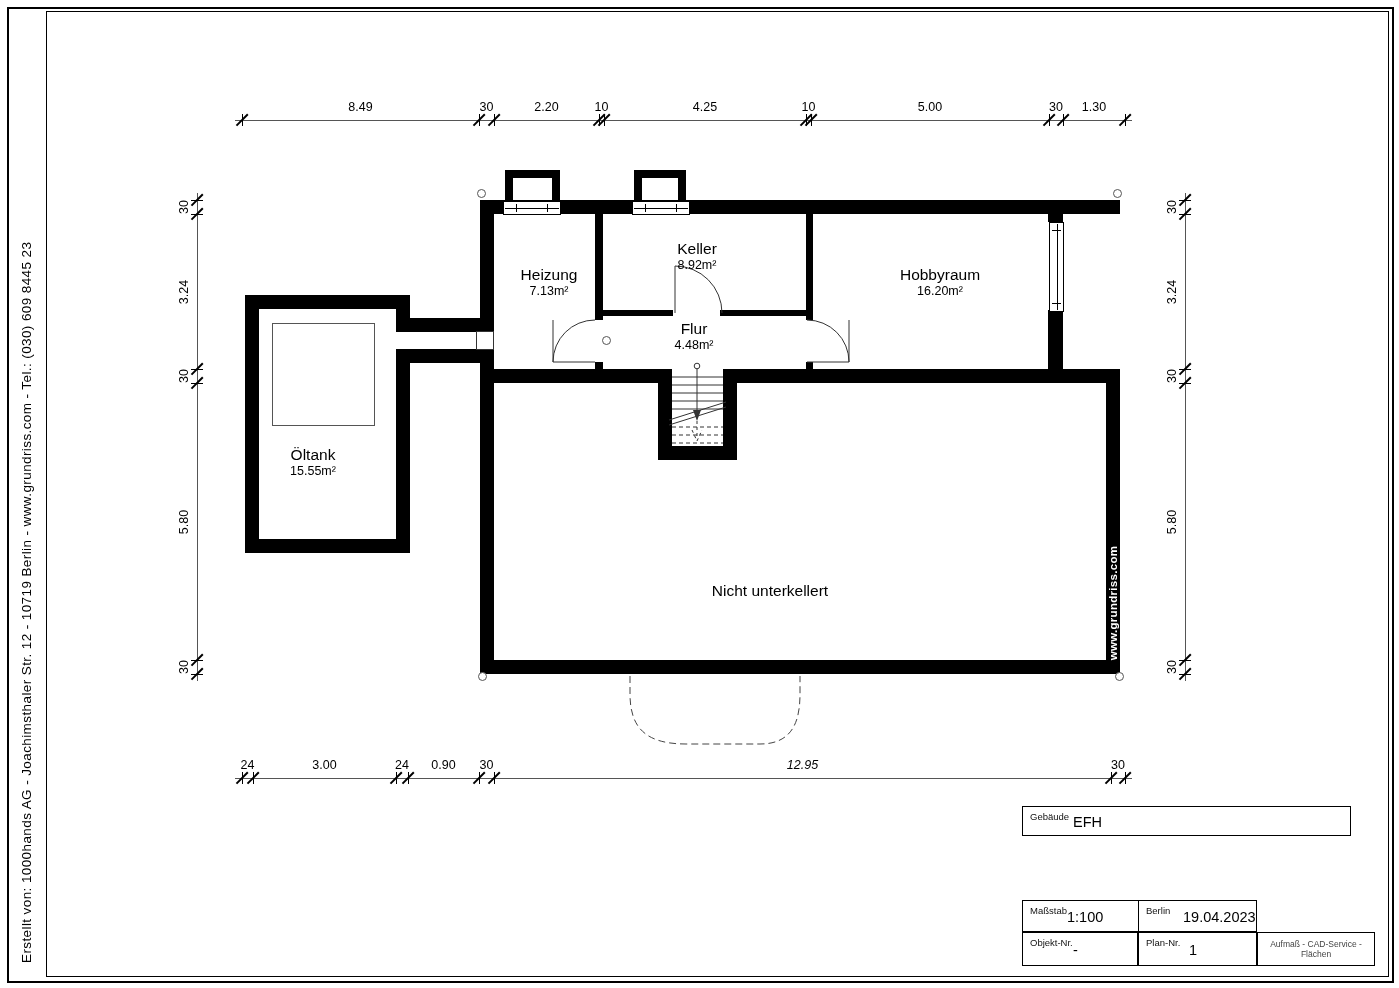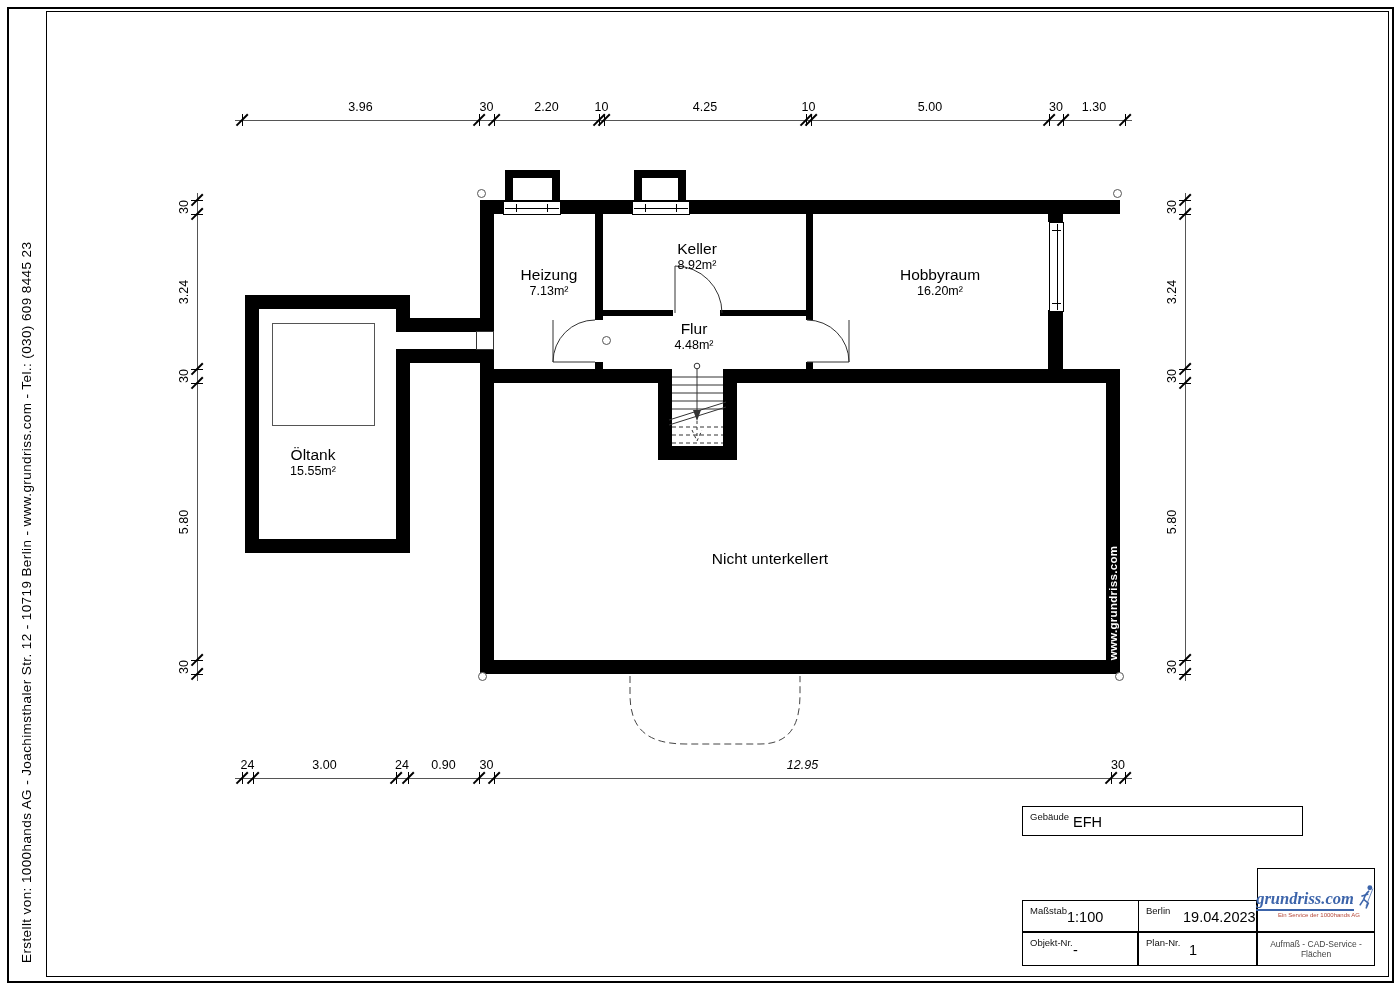--- a/index.html
+++ b/index.html
@@ -139,63 +139,45 @@
     <span class="room-area">16.20m²</span>
   </div>
   <div class="room-label" style="left:694px;top:320px">
     <span class="room-name">Flur</span>
     <span class="room-area">4.48m²</span>
   </div>
   <div class="room-label" style="left:313px;top:446px">
     <span class="room-name">Öltank</span>
     <span class="room-area">15.55m²</span>
   </div>
-  <div class="room-label" style="left:770px;top:550px">
+  <div class="room-label" style="left:770px;top:582px">
     <span class="room-name">Nicht unterkellert</span>
   </div>
 
   <div class="watermark">www.grundriss.com</div>
 
-  <div class="tb-cell" style="left:1022px;top:806px;width:281px;height:30px">
+  <div class="tb-cell" style="left:1022px;top:806px;width:329px;height:30px">
     <span class="tb-label">Gebäude</span>
     <span class="tb-value" style="left:50px;bottom:5px">EFH</span>
   </div>
   <div class="tb-cell" style="left:1022px;top:900px;width:120px;height:32px">
     <span class="tb-label">Maßstab</span>
     <span class="tb-value" style="left:44px;bottom:6px">1:100</span>
   </div>
   <div class="tb-cell" style="left:1138px;top:900px;width:119px;height:32px">
     <span class="tb-label">Berlin</span>
     <span class="tb-value" style="left:44px;bottom:6px">19.04.2023</span>
   </div>
   <div class="tb-cell" style="left:1022px;top:932px;width:116px;height:34px">
     <span class="tb-label">Objekt-Nr.</span>
     <span class="tb-value" style="left:50px;bottom:7px">-</span>
   </div>
   <div class="tb-cell" style="left:1138px;top:932px;width:119px;height:34px">
     <span class="tb-label">Plan-Nr.</span>
     <span class="tb-value" style="left:50px;bottom:7px">1</span>
-  </div>
-  <div class="tb-cell" style="left:1257px;top:868px;width:118px;height:64px">
-    <div class="logo-top">
-      <div class="logo-row">
-        <span class="logo-text" style="color: rgb(60, 100, 170);">grundriss.com</span>
-        <svg width="20" height="28" viewBox="0 0 26 34" style="margin-left:2px">
-          <g stroke="#3c64aa" stroke-width="2" fill="none">
-            <path d="M17 9 C13 12 11 16 10 20"></path>
-            <path d="M16 13 L7 16"></path>
-            <path d="M10 20 L16 25 L13 32"></path>
-            <path d="M10 20 L5 28"></path>
-            <path d="M22 6 L13 29" stroke-width="1"></path>
-          </g>
-          <circle cx="18" cy="5" r="3.2" fill="#3c64aa"></circle>
-        </svg>
-      </div>
-      <span class="logo-sub">Ein Service der 1000hands AG</span>
-    </div>
   </div>
   <div class="tb-cell" style="left:1257px;top:932px;width:118px;height:34px">
     <span class="slogan">Aufmaß - CAD-Service - Flächen</span>
   </div>
 
 <div class="dim-line" style="left: 235px; top: 119.5px; width: 897px; height: 1px;"></div>
     <div class="dim-slash" style="left: 234px; top: 119px; width: 16px; height: 1.6px; transform: rotate(-45deg);"></div>
     <div class="dim-cross" style="left: 241.5px; top: 114px; width: 1px; height: 12px;"></div>
     <div class="dim-slash" style="left: 471px; top: 119px; width: 16px; height: 1.6px; transform: rotate(-45deg);"></div>
     <div class="dim-cross" style="left: 478.5px; top: 114px; width: 1px; height: 12px;"></div>
@@ -208,21 +190,21 @@
     <div class="dim-slash" style="left: 798px; top: 119px; width: 16px; height: 1.6px; transform: rotate(-45deg);"></div>
     <div class="dim-cross" style="left: 805.5px; top: 114px; width: 1px; height: 12px;"></div>
     <div class="dim-slash" style="left: 803px; top: 119px; width: 16px; height: 1.6px; transform: rotate(-45deg);"></div>
     <div class="dim-cross" style="left: 810.5px; top: 114px; width: 1px; height: 12px;"></div>
     <div class="dim-slash" style="left: 1041px; top: 119px; width: 16px; height: 1.6px; transform: rotate(-45deg);"></div>
     <div class="dim-cross" style="left: 1048.5px; top: 114px; width: 1px; height: 12px;"></div>
     <div class="dim-slash" style="left: 1055px; top: 119px; width: 16px; height: 1.6px; transform: rotate(-45deg);"></div>
     <div class="dim-cross" style="left: 1062.5px; top: 114px; width: 1px; height: 12px;"></div>
     <div class="dim-slash" style="left: 1117px; top: 119px; width: 16px; height: 1.6px; transform: rotate(-45deg);"></div>
     <div class="dim-cross" style="left: 1124.5px; top: 114px; width: 1px; height: 12px;"></div>
-    <div class="dim-label" style="left: 360.5px; top: 100px; transform: translateX(-50%);">3.96</div>
+    <div class="dim-label" style="left: 360.5px; top: 100px; transform: translateX(-50%);">8.49</div>
     <div class="dim-label" style="left: 486.5px; top: 100px; transform: translateX(-50%);">30</div>
     <div class="dim-label" style="left: 546.5px; top: 100px; transform: translateX(-50%);">2.20</div>
     <div class="dim-label" style="left: 601.5px; top: 100px; transform: translateX(-50%);">10</div>
     <div class="dim-label" style="left: 705px; top: 100px; transform: translateX(-50%);">4.25</div>
     <div class="dim-label" style="left: 808.5px; top: 100px; transform: translateX(-50%);">10</div>
     <div class="dim-label" style="left: 930px; top: 100px; transform: translateX(-50%);">5.00</div>
     <div class="dim-label" style="left: 1056px; top: 100px; transform: translateX(-50%);">30</div>
     <div class="dim-label" style="left: 1094px; top: 100px; transform: translateX(-50%);">1.30</div>
     <div class="dim-line" style="left: 235px; top: 777.5px; width: 897px; height: 1px;"></div>
     <div class="dim-slash" style="left: 234px; top: 777px; width: 16px; height: 1.6px; transform: rotate(-45deg);"></div>

